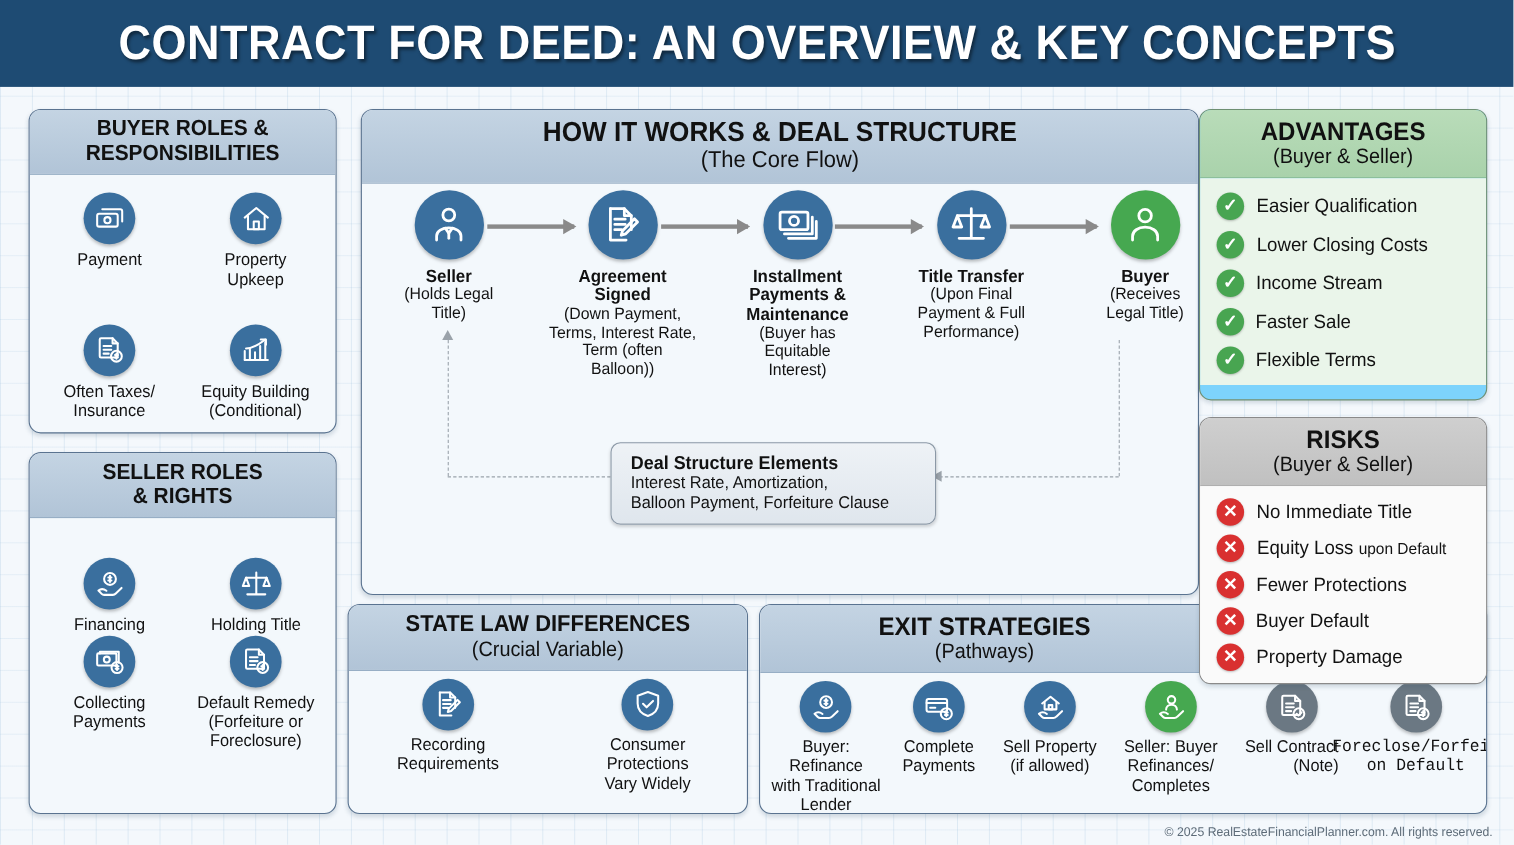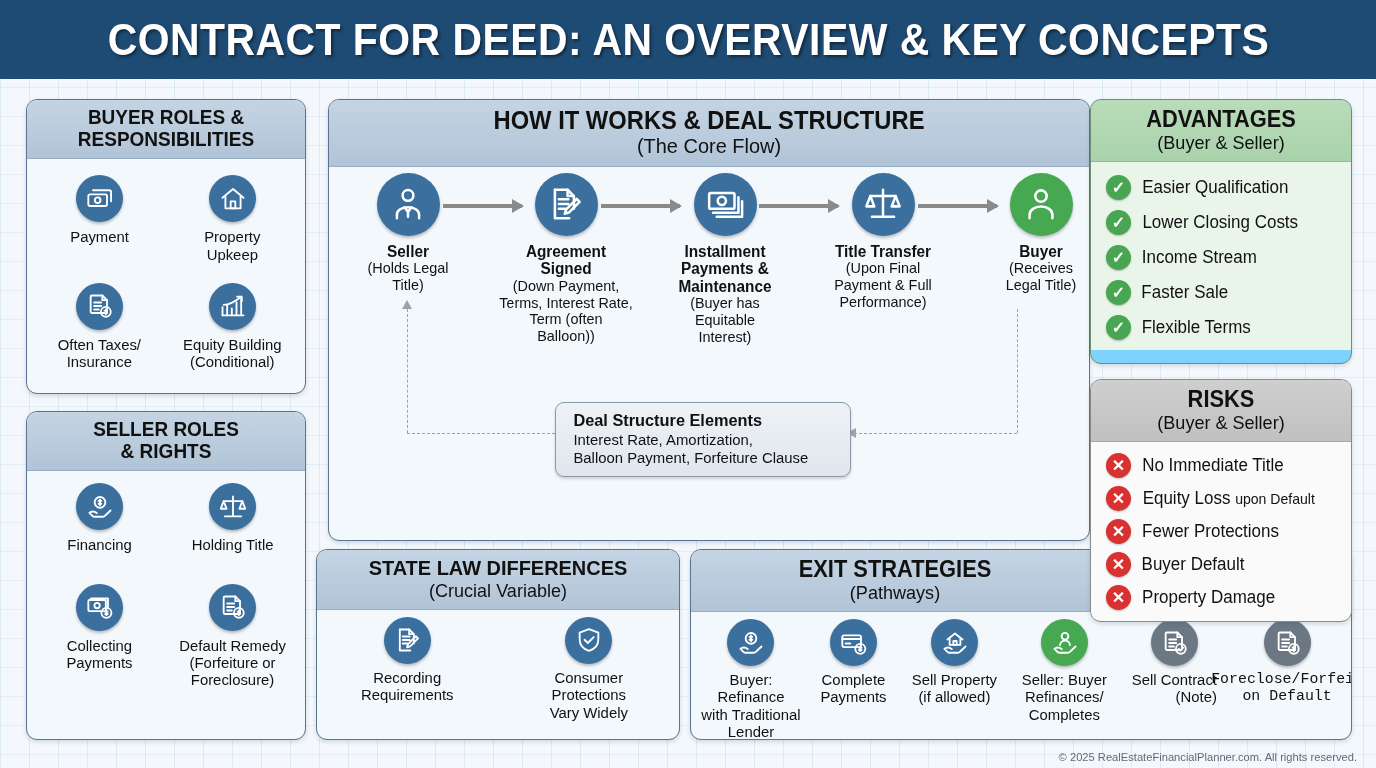--- a/index.html
+++ b/index.html
@@ -154,21 +154,21 @@
 
   <div class="header">
     <div class="header-title">CONTRACT FOR DEED: AN OVERVIEW &amp; KEY CONCEPTS</div>
   </div>
 
   <div class="panel" style="left:26px;top:99px;width:278px;height:293px;">
     <div class="panel-head">
       <span class="t1">BUYER ROLES &amp;</span>
       <span class="t1">RESPONSIBILITIES</span>
     </div>
-    <div class="panel-body grid2" style="row-gap:20px;padding-top:16px;">
+    <div class="panel-body grid2" style="row-gap:32px;padding-top:16px;">
 
       <div class="gcell">
         <div class="circ">
           <svg viewBox="0 0 24 24">
               <rect x="2" y="8" width="16" height="10" rx="1.5"></rect>
               <circle cx="10" cy="13" r="2.4"></circle>
               <path d="M6 4.5h14a1.5 1.5 0 0 1 1.5 1.5v8"></path>
             </svg>
         </div>
         <div class="lbl">Payment</div>
@@ -211,21 +211,21 @@
       </div>
 
     </div>
   </div>
 
   <div class="panel" style="left:26px;top:411px;width:278px;height:327px;">
     <div class="panel-head">
       <span class="t1">SELLER ROLES</span>
       <span class="t1">&amp; RIGHTS</span>
     </div>
-    <div class="panel-body grid2" style="row-gap:30px;padding-top:12px;">
+    <div class="panel-body grid2" style="padding-top:36px;">
 
       <div class="gcell">
         <div class="circ">
           <svg viewBox="0 0 24 24">
               <circle cx="12" cy="8" r="4.6"></circle>
               <path d="M12 5.6v4.8M10.7 6.8h2.4M10.7 9.2h2.4"></path>
               <path d="M3 17c2-1.6 4.5-1.1 6.2.2M3 17l2.5 2.6c.5.5 1.2.8 1.9.8h6.8c.9 0 1.7-.4 2.3-1.1L21 15"></path>
             </svg>
         </div>
         <div class="lbl">Financing</div>

